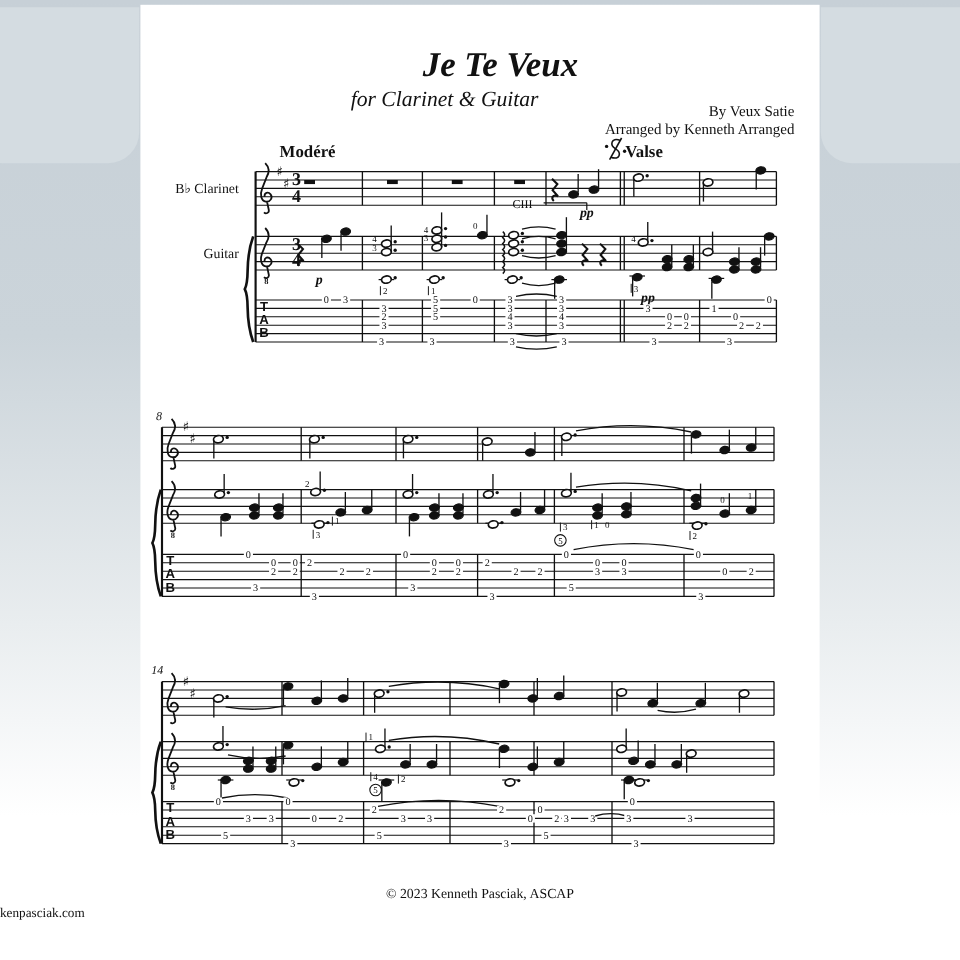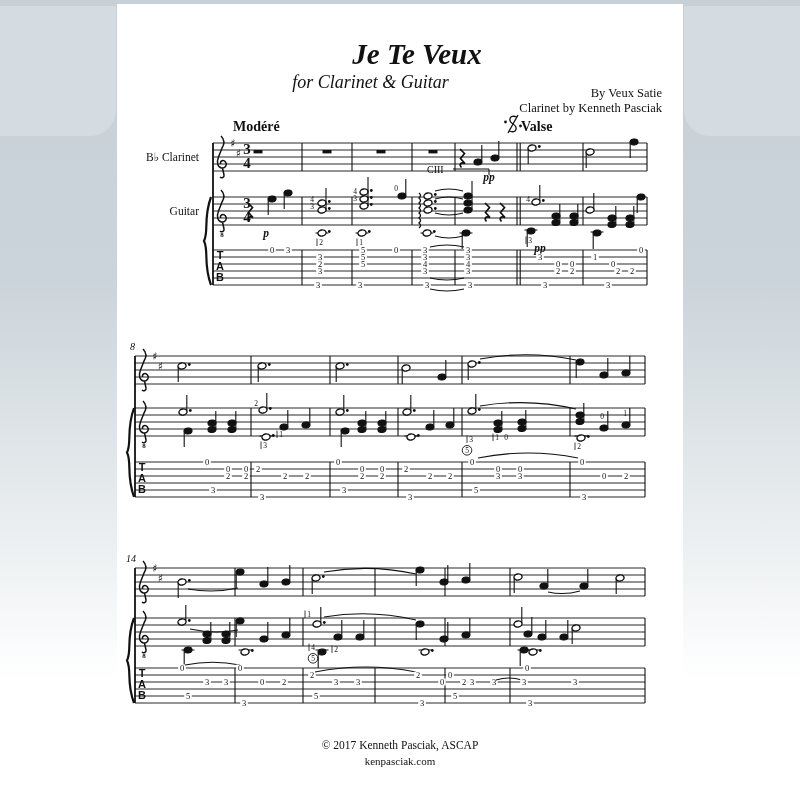--- a/index.html
+++ b/index.html
@@ -11,34 +11,34 @@
   .bg-block{position:absolute;top:6px;height:130px;background:#d4dce1;}
   .bg-block.left{left:-24px;width:140px;border-radius:0 0 26px 26px;}
   .bg-block.right{right:-24px;width:140px;border-radius:0 0 26px 26px;}
   .sheet{position:absolute;left:117px;top:4px;width:566px;height:796px;background:#ffffff;}
   .abs{position:absolute;}
   .title{left:17px;top:38px;width:800px;text-align:center;font-size:29px;font-weight:bold;font-style:italic;}
   .subtitle{left:0;top:72px;width:741px;text-align:center;font-size:18px;font-style:italic;}
   .credit1{right:138px;top:86px;font-size:12.5px;}
   .credit2{right:138px;top:101px;font-size:12.5px;}
   .footer1{left:0;top:739px;width:800px;text-align:center;font-size:11.5px;}
-  .footer2{left:0;top:755px;width:800px;text-align:center;font-size:11px;}
+  .footer2{left:0;top:755px;width:800px;font-size:11px;}
   svg.score{position:absolute;left:0;top:0;}
 </style>
 </head>
 <body>
 
 <div class="bg-block left"></div>
 <div class="bg-block right"></div>
 <div class="sheet"></div>
 
 <div class="abs title">Je Te Veux</div>
 <div class="abs subtitle">for Clarinet &amp; Guitar</div>
 <div class="abs credit1">By Veux Satie</div>
-<div class="abs credit2">Clarinet by Kenneth Pasciak</div>
+<div class="abs credit2">Arranged by Kenneth Arranged</div>
 
 <svg class="score" width="800" height="800" viewBox="0 0 800 800">
     <g>
       <line x1="213" y1="143" x2="213" y2="285" stroke="#111111" stroke-width="1.8"></line>
       <path d="M211,197 C203,219 209,231 204,241
  C209,251 203,263 211,285" fill="none" stroke="#111111" stroke-width="2.2"></path>
       <line x1="213" y1="143" x2="647" y2="143" stroke="#111111" stroke-width="0.9"></line>
       <line x1="213" y1="150" x2="647" y2="150" stroke="#111111" stroke-width="0.9"></line>
       <line x1="213" y1="157" x2="647" y2="157" stroke="#111111" stroke-width="0.9"></line>
       <line x1="213" y1="164" x2="647" y2="164" stroke="#111111" stroke-width="0.9"></line>
@@ -694,14 +694,14 @@
       <circle cx="505.5" cy="122" r="1.4" fill="#111111"></circle>
       <circle cx="520.5" cy="126" r="1.4" fill="#111111"></circle>
       <text x="521" y="131" font-size="14" fill="#111111" font-family="&quot;Liberation Serif&quot;,serif" text-anchor="start" font-weight="bold" font-style="normal">Valse</text>
       <text x="199" y="161" font-size="11.5" fill="#111111" font-family="&quot;Liberation Serif&quot;,serif" text-anchor="end" font-weight="normal" font-style="normal">B♭ Clarinet</text>
       <text x="199" y="215" font-size="11.5" fill="#111111" font-family="&quot;Liberation Serif&quot;,serif" text-anchor="end" font-weight="normal" font-style="normal">Guitar</text>
       <text x="130" y="350" font-size="10" fill="#111111" font-family="&quot;Liberation Serif&quot;,serif" text-anchor="start" font-weight="normal" font-style="italic">8</text>
       <text x="126" y="562" font-size="10" fill="#111111" font-family="&quot;Liberation Serif&quot;,serif" text-anchor="start" font-weight="normal" font-style="italic">14</text>
     </g>
   </svg>
 
-<div class="abs footer1">© 2017 Kenneth Pasciak, ASCAP</div>
+<div class="abs footer1">© 2023 Kenneth Pasciak, ASCAP</div>
 <div class="abs footer2">kenpasciak.com</div>
 
 </body></html>

